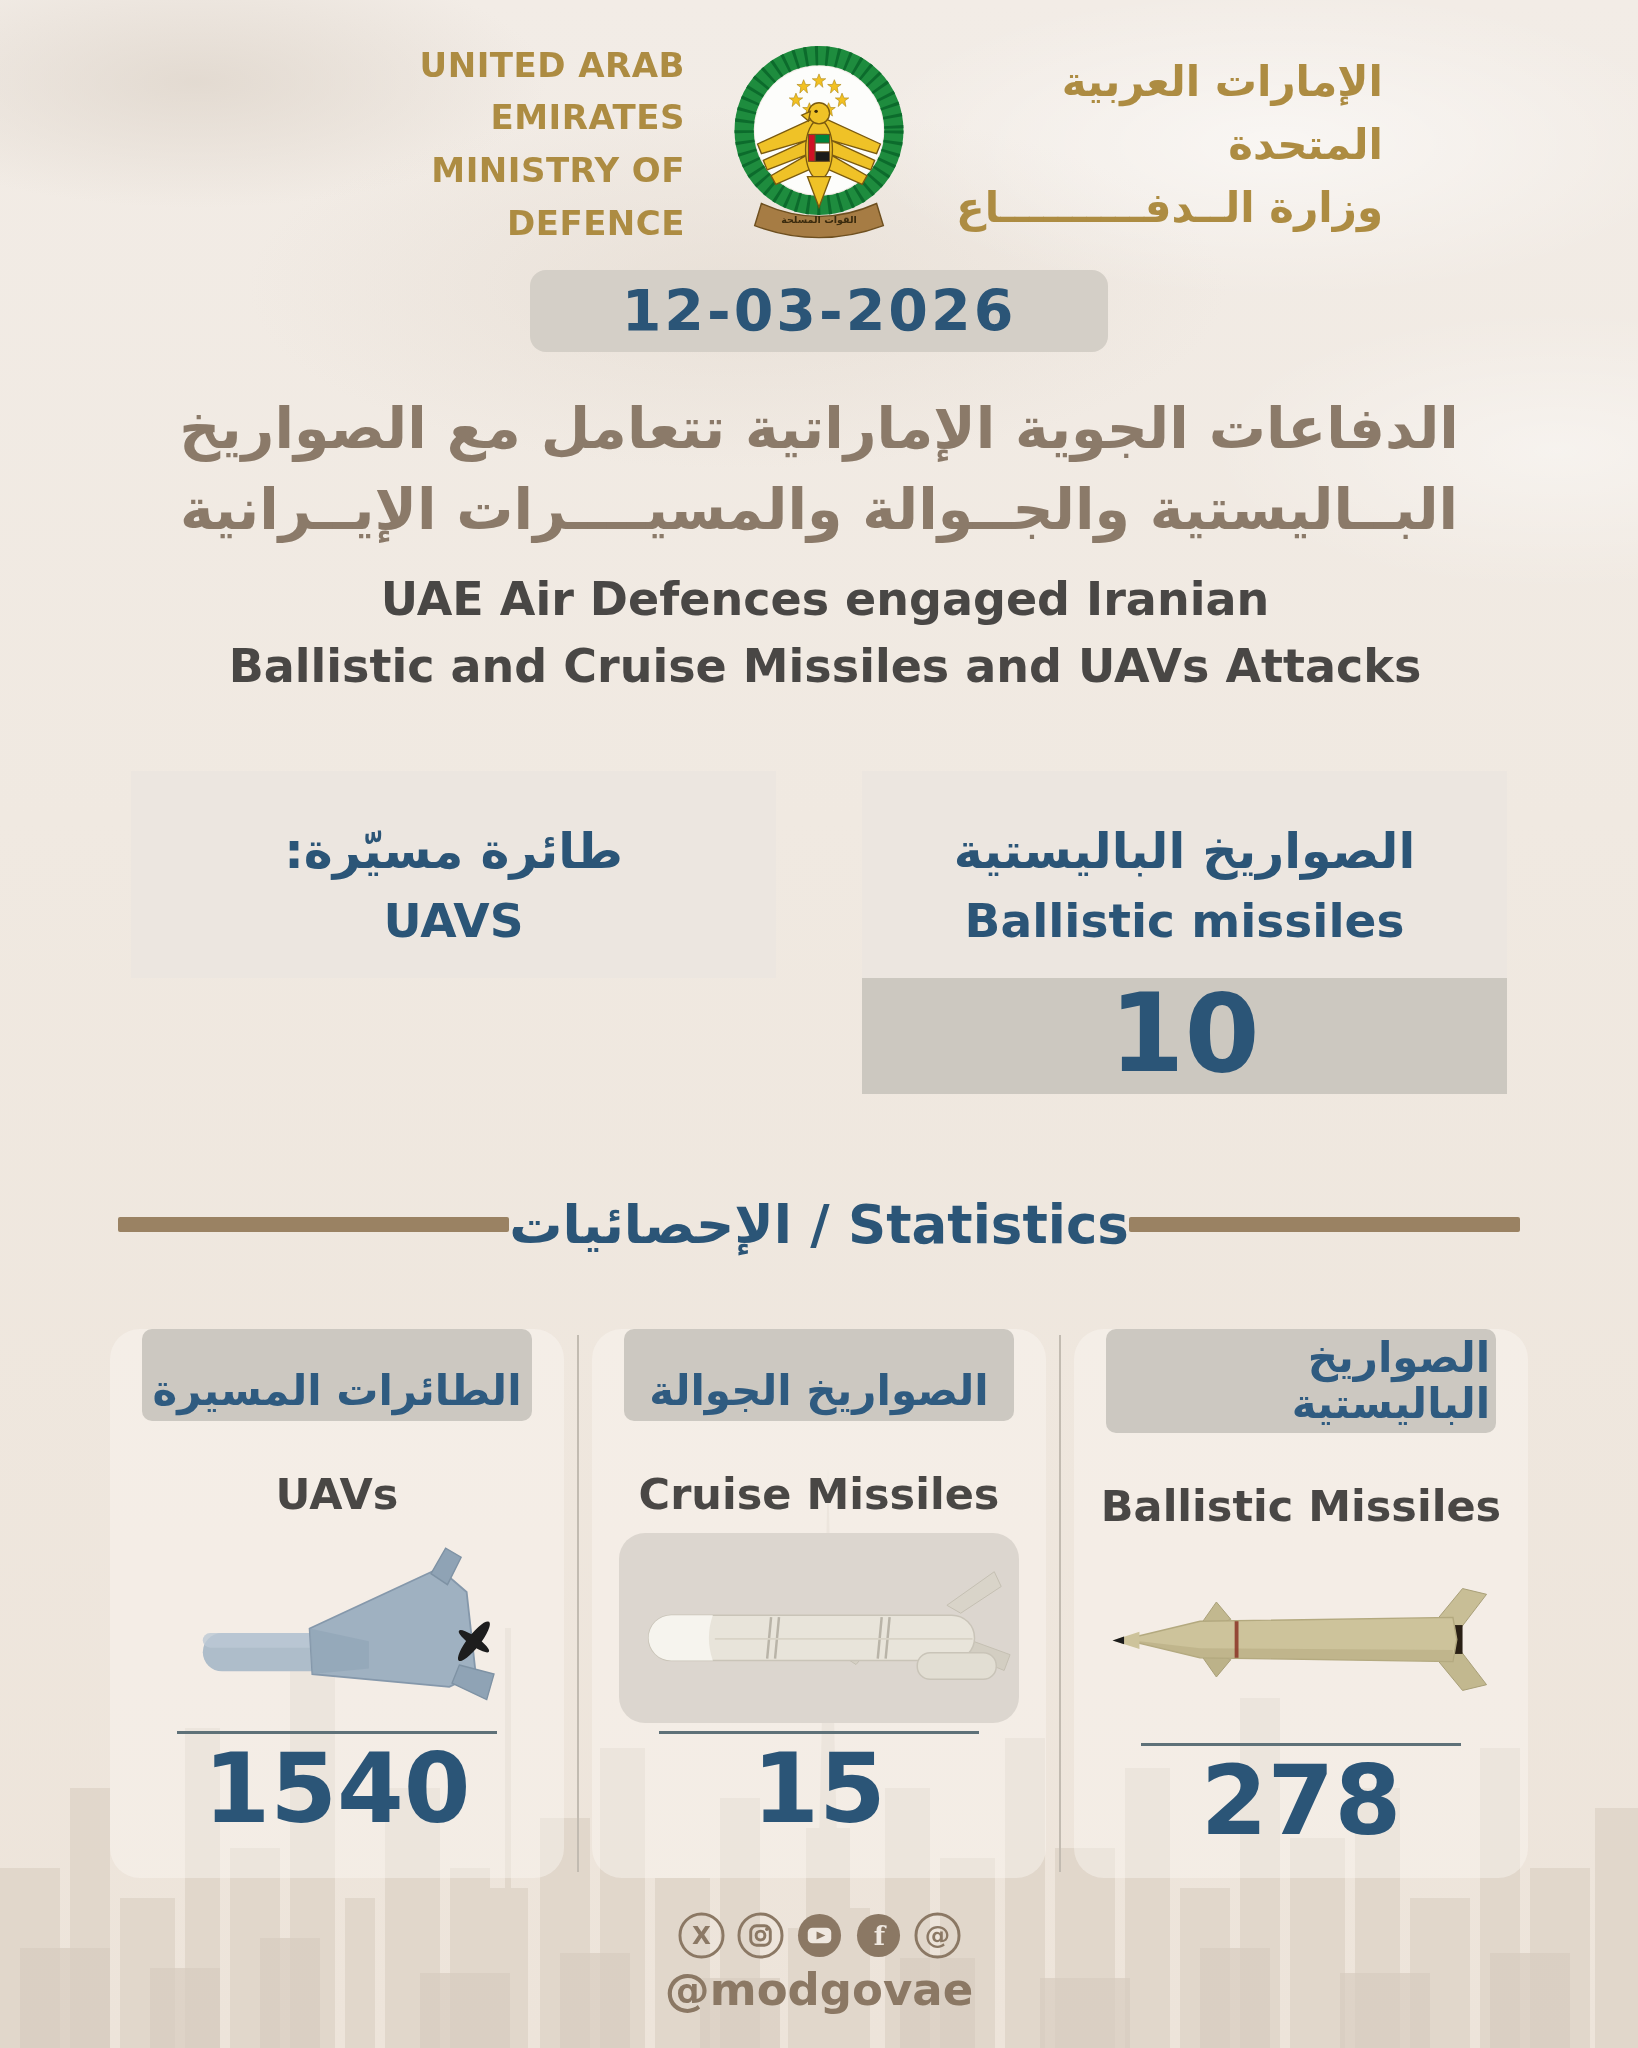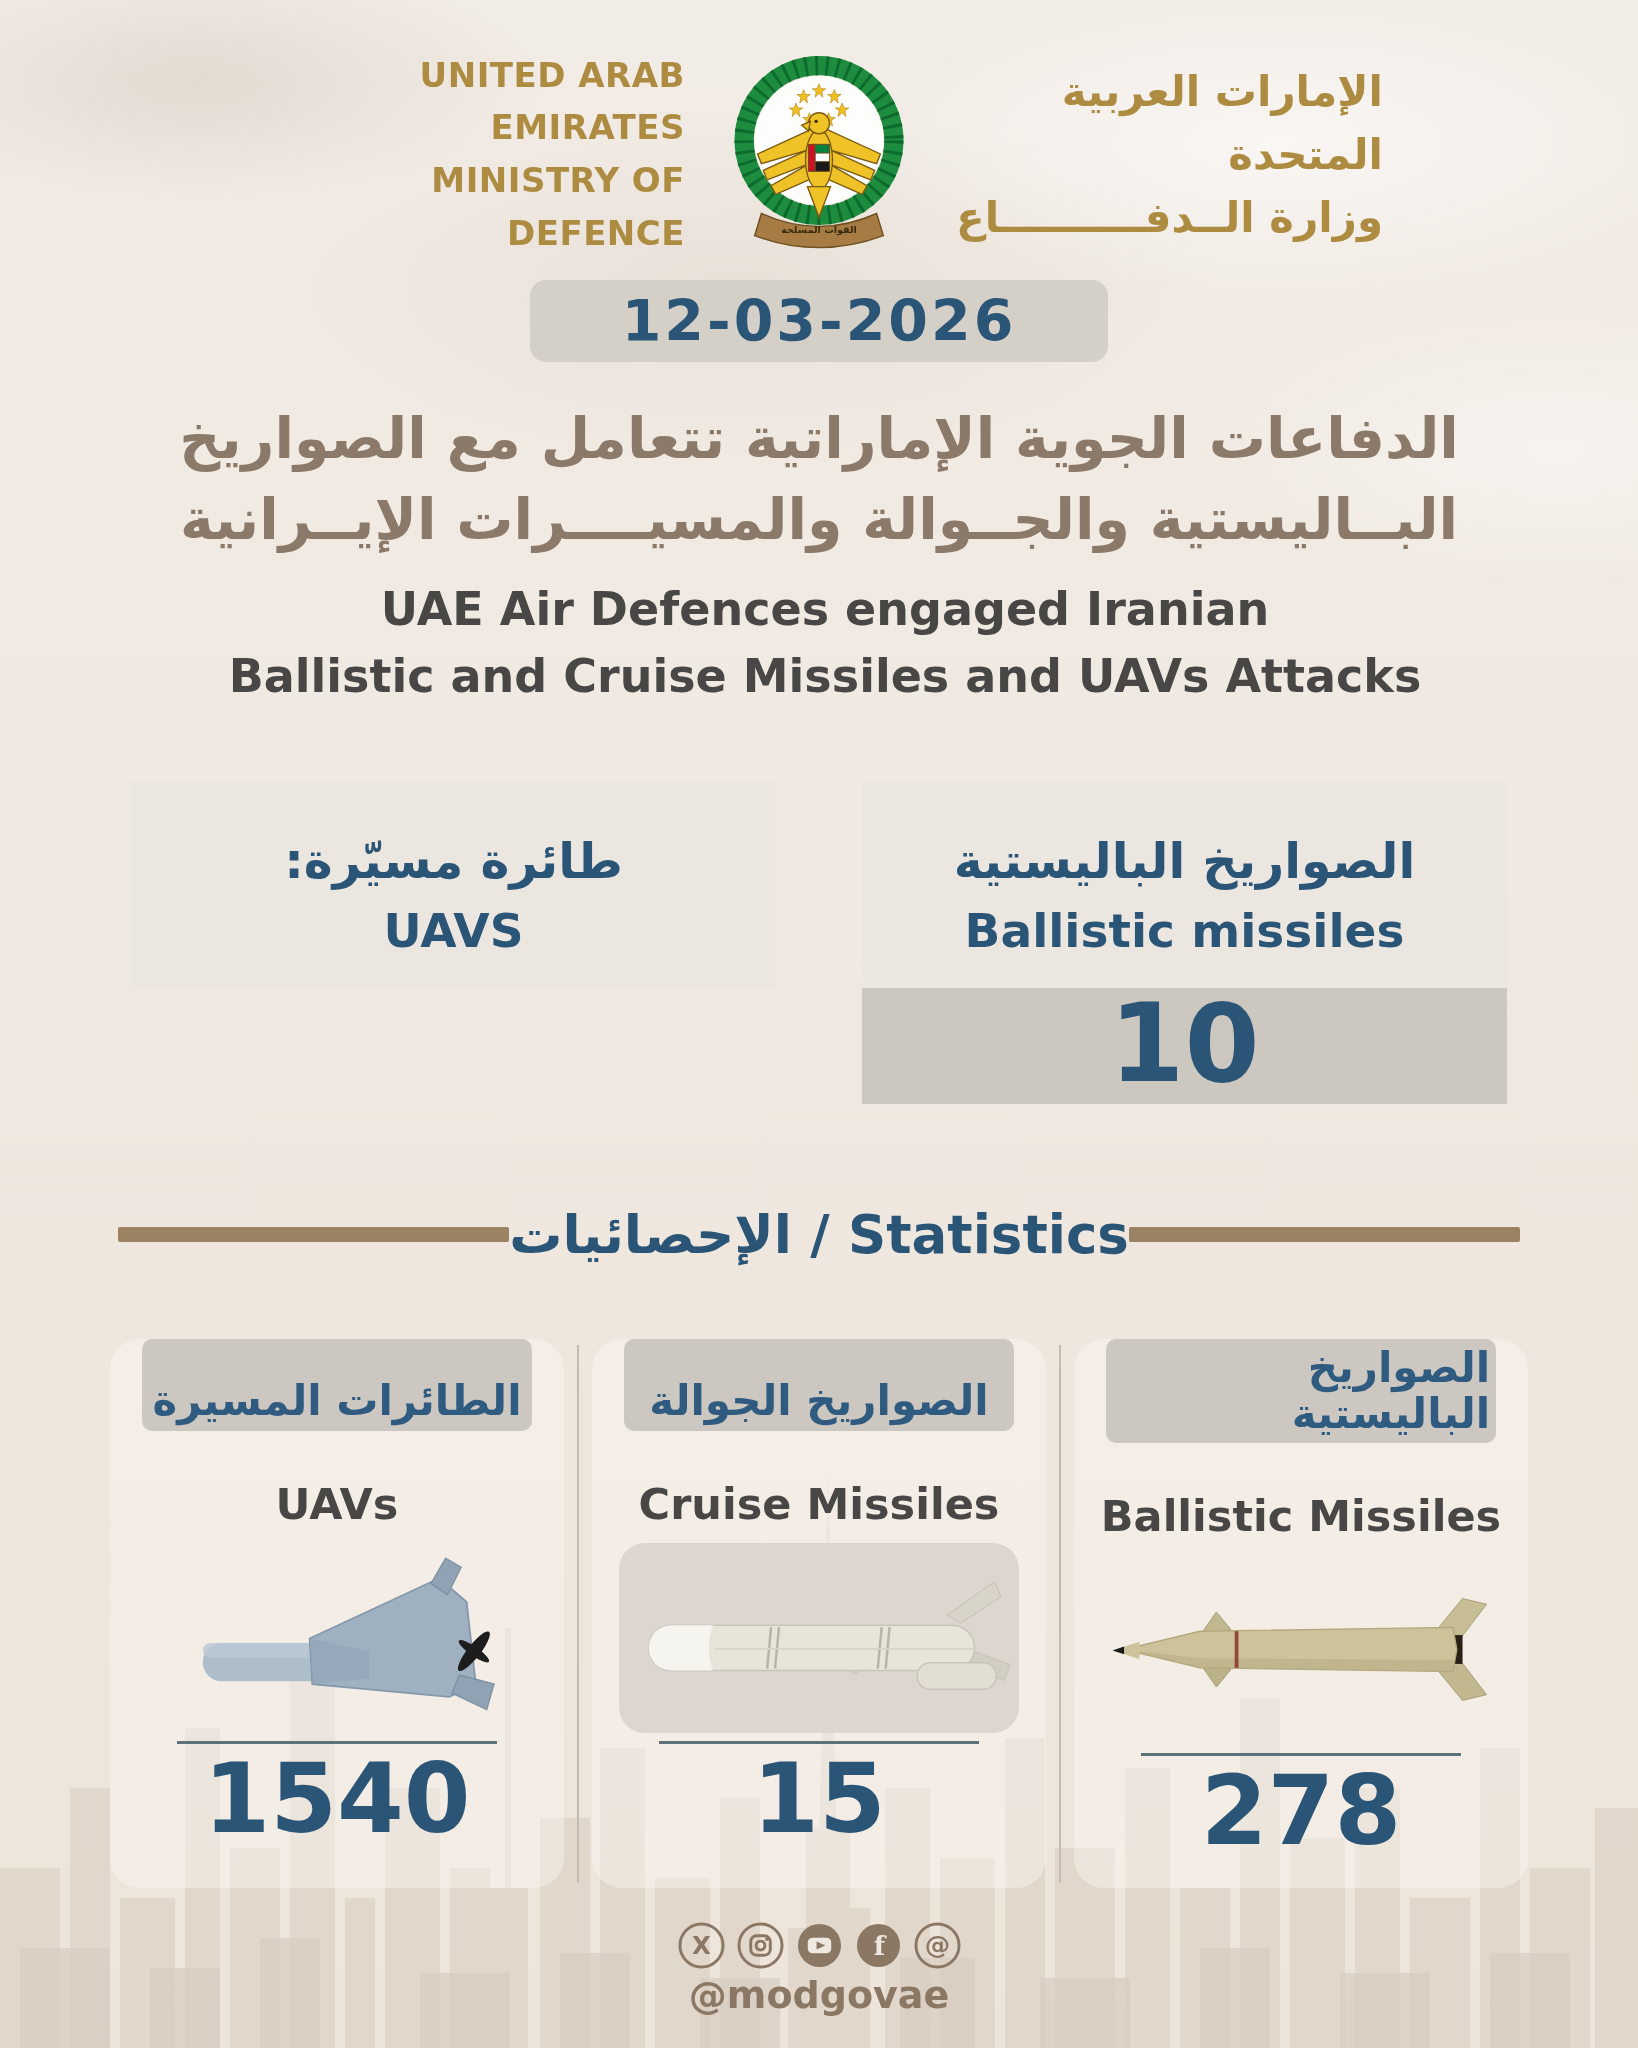--- a/index.html
+++ b/index.html
@@ -18,21 +18,21 @@
       radial-gradient(ellipse 500px 180px at 12% 4%, rgba(223,214,204,.8), rgba(223,214,204,0) 70%),
       radial-gradient(ellipse 600px 220px at 78% 7%, rgba(255,255,255,.55), rgba(255,255,255,0) 70%),
       radial-gradient(ellipse 700px 260px at 45% 14%, rgba(224,214,203,.5), rgba(224,214,203,0) 70%),
       radial-gradient(ellipse 500px 200px at 95% 22%, rgba(255,255,255,.4), rgba(255,255,255,0) 70%);
     pointer-events:none;
   }
   .skyline{position:absolute;bottom:0;left:0;width:100%;height:620px;opacity:.5;pointer-events:none;}
   .content{position:relative;z-index:2;}
 
   
-  .header{display:flex;justify-content:center;align-items:center;gap:38px;padding-top:48px;}
+  .header{display:flex;justify-content:center;align-items:center;gap:38px;padding-top:38px;}
   .org-en{width:430px;text-align:right;color:#AD8C42;font-weight:bold;font-size:34px;line-height:1.55;letter-spacing:.5px;}
   .org-ar{width:430px;text-align:right;direction:rtl;color:#AD8C42;font-weight:bold;font-size:42px;line-height:1.5;}
   .emblem{width:192px;height:212px;flex:0 0 auto;}
 
   
   .badge-row{text-align:center;margin-top:20px;}
   .date-badge{display:inline-block;background:#D4CFC7;border-radius:16px;color:#2B5577;
     font-size:57px;font-weight:bold;letter-spacing:3px;padding:8px 92px;}
 
   
@@ -64,21 +64,21 @@
   .col-title-en{color:#494745;font-weight:bold;font-size:43px;margin-top:48px;}
   .image-box{height:190px;width:88%;margin-top:14px;display:flex;align-items:center;justify-content:center;}
   .image-panel{background:#DCD6CF;border-radius:26px;}
   .num-rule{width:320px;height:3px;background:#5E7178;margin-top:8px;}
   .col-value{color:#2B5577;font-weight:bold;font-size:96px;line-height:1.15;}
 
   
   .footer{margin-top:34px;text-align:center;}
   .social-row{display:flex;justify-content:center;gap:12px;}
   .social-icon{width:47px;height:47px;}
-  .handle{color:#8B7864;font-weight:bold;font-size:38px;margin-top:4px;}
+  .handle{color:#8B7864;font-weight:bold;font-size:45px;margin-top:4px;}
 </style>
 </head>
 <body>
 
 <div class="poster">
 
   <svg class="skyline" viewBox="0 0 1638 620" preserveAspectRatio="none">
     <g fill="#D6CBBD">
       <rect x="0" y="440" width="60" height="180"></rect>
         <rect x="70" y="360" width="40" height="260"></rect>

